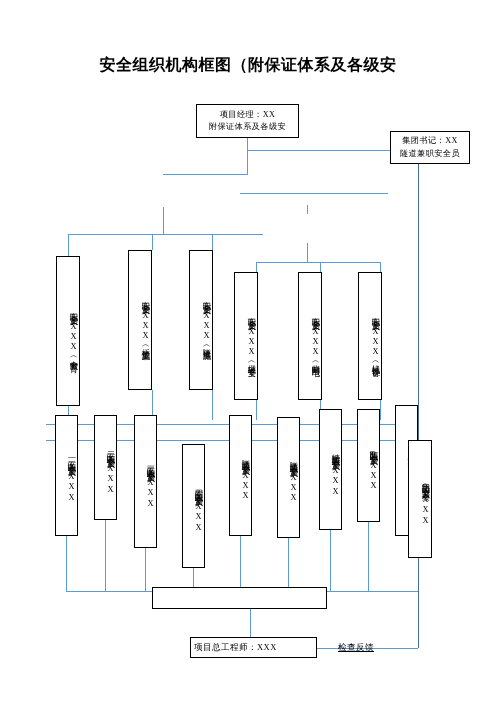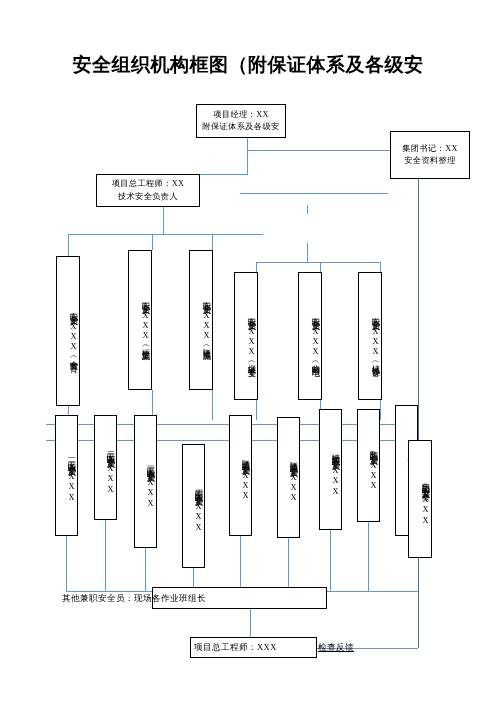--- a/index.html
+++ b/index.html
@@ -20,21 +20,21 @@
     overflow: hidden;
   }
 
   
   .title {
     position: absolute;
     left: 0;
     top: 48px;
     width: 496px;
     text-align: center;
-    font-size: 19px;
+    font-size: 16px;
     font-family: "Liberation Sans", "DejaVu Sans", sans-serif;
     font-weight: bold;
     letter-spacing: 0.5px;
     line-height: 34px;
     color: #000;
     white-space: pre-line;
     z-index: 1;
   }
 
   
@@ -146,34 +146,30 @@
   <div class="ln v" style="left:330px; top:530px; height:61px;"></div>
   <div class="ln v" style="left:368px; top:522px; height:69px;"></div>
 
   <div class="ln h" style="left:66px; top:591px; width:352px;"></div>
 
   <div class="ln v" style="left:250px; top:591px; height:46px;"></div>
 
   <div class="ln h" style="left:317px; top:648px; width:101px;"></div>
   <div class="ln v thick" style="left:418px; top:440px; height:208px;"></div>
 
-  <div class="box h" style="left:196px; top:104px; width:90px; height:34px;">
+  <div class="box h" style="left:196px; top:104px; width:103px; height:34px;">
     <div class="line">项目经理：XX</div>
     <div class="line">附保证体系及各级安</div>
   </div>
 
-  <div class="box h" style="left:390px; top:131px; width:80px; height:48px;">
+  <div class="box h" style="left:390px; top:131px; width:80px; height:33px;">
     <div class="line">集团书记：XX</div>
-    <div class="line">安全资料整理</div>
+    <div class="line">隧道兼职安全员</div>
   </div>
 
-  <div class="box h" style="left:96px; top:174px; width:104px; height:33px;">
-    <div class="line">项目总工程师：XX</div>
-    <div class="line">技术安全负责人</div>
-  </div>
 
 
   <div class="box v" style="left:56px; top:256px; width:24px; height:150px;">专职安全员：XXX（安全教育）</div>
 
   <div class="box v" style="left:128px; top:250px; width:24px; height:140px;">专职安全员：XXX（桥梁施工）</div>
 
   <div class="box v" style="left:189px; top:250px; width:24px; height:140px;">专职安全员：XXX（隧道施工）</div>
 
   <div class="box v" style="left:234px; top:272px; width:24px; height:128px;">专职安全员：XXX（爆破安全）</div>
 
@@ -195,20 +191,19 @@
 
   <div class="box v" style="left:319px; top:409px; width:23px; height:121px;">特大桥兼职安全员：XXX</div>
 
   <div class="box v" style="left:357px; top:409px; width:23px; height:113px;">车队兼职安全员：XXX</div>
 
   <div class="box v" style="left:395px; top:405px; width:23px; height:131px;">丸鲁场站兼职安全员：XXX</div>
 
   <div class="box v" style="left:408px; top:440px; width:24px; height:118px;">集团公司安全监察：XXX</div>
 
   <div class="box" style="left:152px; top:587px; width:175px; height:22px;"></div>
-  <div class="lbl left" style="left:62px; top:593px;">其他兼职安全员：现场各作业班组长</div>
 
   <div class="box" style="left:190px; top:637px; width:127px; height:21px;"></div>
   <div class="lbl left" style="left:194px; top:642px;">项目总工程师：XXX</div>
 
-  <div class="lbl left" style="left:318px; top:642px;text-decoration:underline;">检查反馈</div>
+  <div class="lbl left" style="left:338px; top:642px;text-decoration:underline;">检查反馈</div>
 
 </div>
 
 </body></html>

